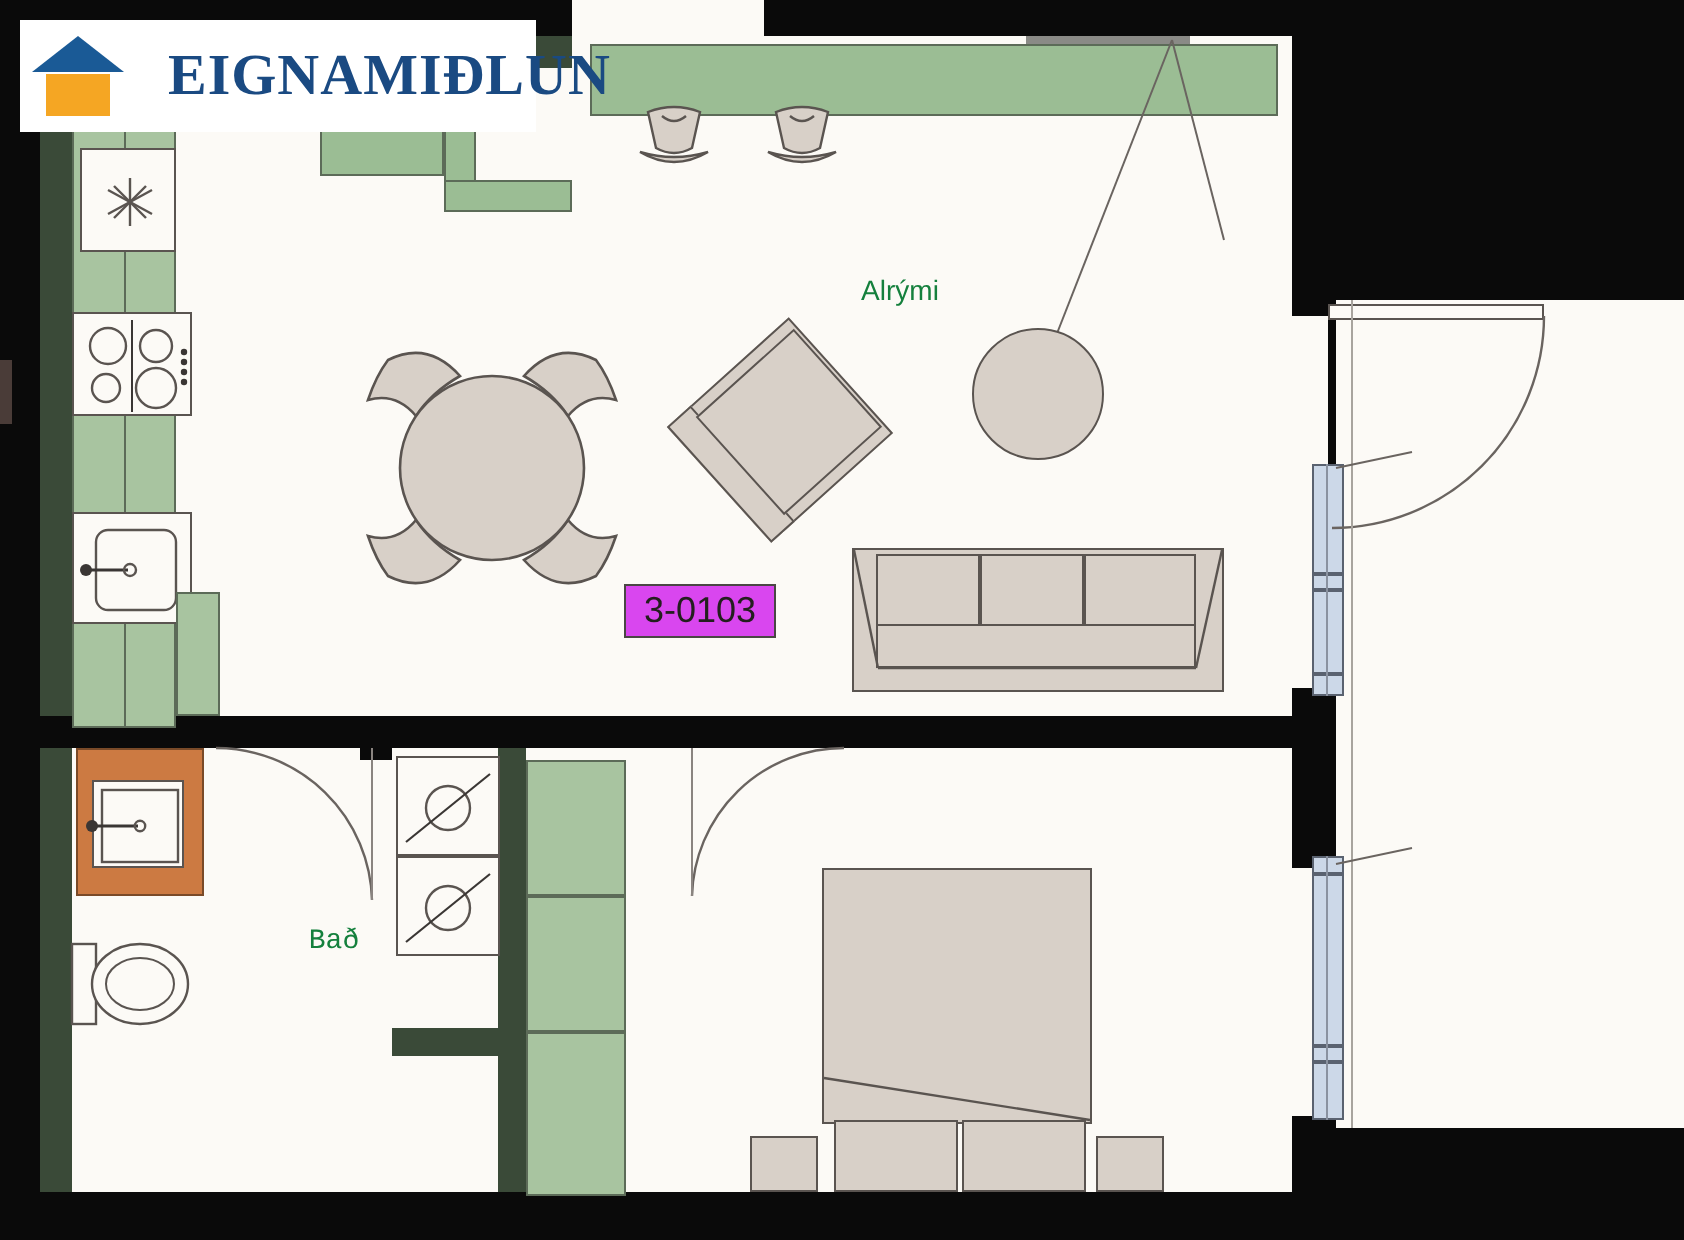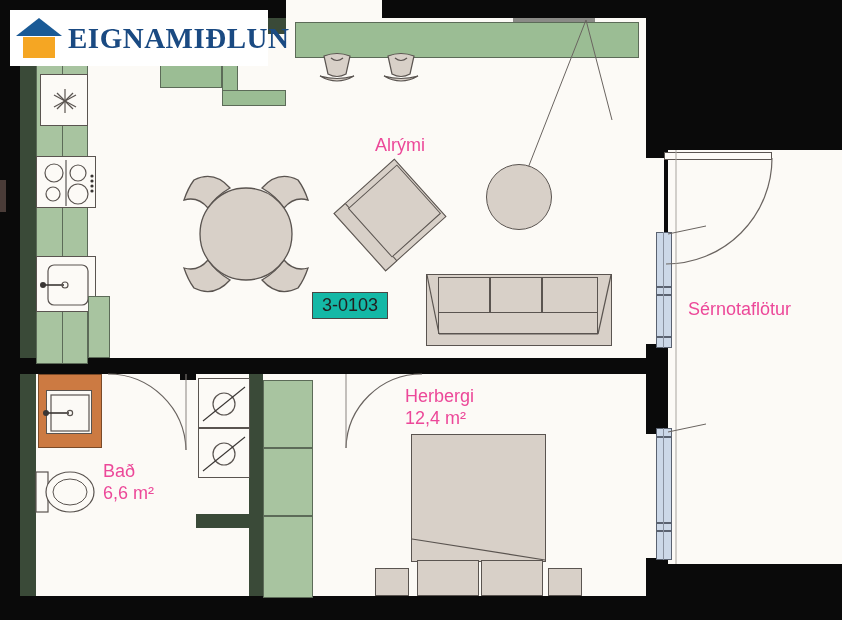--- a/index.html
+++ b/index.html
@@ -23,33 +23,34 @@
     background: #fcfaf6;
   }
 
   
   .wall-black { background: #0a0a0a; }
   .wall-green { background: #3a4a38; }
 
   
   .room-label {
     position: absolute;
-    color: #ec4899;
-    font-size: 18px;
+    text-align: center;
+    color: #15803d;
+    font-size: 14px;
     line-height: 22px;
     white-space: nowrap;
   }
   .room-label .nm { display: block; }
   .room-label .ar { display: block; }
 
   
   .unit-tag {
     position: absolute;
     border: 1.5px solid #4a4644;
-    background: #14b8a6;
+    background: #d946ef;
     color: #231f1e;
     font-size: 18px;
     padding: 2px 9px 3px 9px;
     line-height: 20px;
     white-space: nowrap;
   }
 
   
   .fur {
     position: absolute;
@@ -126,20 +127,21 @@
     background: #f5a623;
   }
   .logo-text {
     color: #1a4a82;
     font-family: "Liberation Serif", serif;
     font-weight: bold;
     font-size: 29px;
     letter-spacing: 0.5px;
     line-height: 1;
     white-space: nowrap;
+    margin-left: 16px;
   }
 </style>
 </head>
 <body>
 
 <div id="plan">
 
   <div class="abs floor" style="left:18px; top:18px; width:646px; height:584px;"></div>
   <div class="abs floor" style="left:668px; top:150px; width:174px; height:414px;"></div>
 
@@ -288,23 +290,22 @@
   </div>
 
   <div class="abs" style="left:36px; top:466px; width:64px; height:58px;">
     <svg width="64" height="58" viewBox="0 0 64 58">
       <rect x="0" y="6" width="12" height="40" fill="#fcfaf6" stroke="#5a5450" stroke-width="1.2"></rect>
       <ellipse cx="34" cy="26" rx="24" ry="20" fill="#fcfaf6" stroke="#5a5450" stroke-width="1.2"></ellipse>
       <ellipse cx="34" cy="26" rx="17" ry="13" fill="none" stroke="#5a5450" stroke-width="1"></ellipse>
     </svg>
   </div>
 
-  <div class="room-label" style="left:103px; top:460px; width:100px;">
+  <div class="room-label" style="left:117px; top:460px; width:100px;font-family:Liberation Mono, monospace;">
     <span class="nm">Bað</span>
-    <span class="ar">6,6 m²</span>
   </div>
 
   <svg class="abs" style="left:108px; top:372px;" width="96" height="80" viewBox="0 0 96 80">
     <path d="M0,2 A78,78 0 0 1 78,78" class="door-arc"></path>
     <line x1="78" y1="78" x2="78" y2="2" stroke="#8a8480" stroke-width="1"></line>
   </svg>
 
   <div class="fur-light" style="left:198px; top:378px; width:52px; height:50px;">
     <svg width="52" height="50" viewBox="0 0 52 50">
       <circle cx="25" cy="25" r="11" class="ln" stroke="#3a3634"></circle>
@@ -320,24 +321,20 @@
 
   <div class="cab" style="left:263px; top:380px; width:50px; height:68px;"></div>
   <div class="cab" style="left:263px; top:448px; width:50px; height:68px;"></div>
   <div class="cab" style="left:263px; top:516px; width:50px; height:82px;"></div>
 
   <svg class="abs" style="left:330px; top:372px;" width="96" height="78" viewBox="0 0 96 78">
     <path d="M92,2 A76,76 0 0 0 16,76" class="door-arc"></path>
     <line x1="16" y1="76" x2="16" y2="2" stroke="#8a8480" stroke-width="1"></line>
   </svg>
 
-  <div class="room-label" style="left:405px; top:385px; width:150px;">
-    <span class="nm">Herbergi</span>
-    <span class="ar">12,4 m²</span>
-  </div>
 
   <div class="fur" style="left:411px; top:434px; width:135px; height:128px;"></div>
   <svg class="abs" style="left:411px; top:434px;" width="135" height="128" viewBox="0 0 135 128">
     <line x1="1" y1="105" x2="134" y2="126" class="ln"></line>
   </svg>
   <div class="fur" style="left:417px; top:560px; width:62px; height:36px;"></div>
   <div class="fur" style="left:481px; top:560px; width:62px; height:36px;"></div>
   <div class="fur" style="left:375px; top:568px; width:34px; height:28px;"></div>
   <div class="fur" style="left:548px; top:568px; width:34px; height:28px;"></div>
 
@@ -365,21 +362,20 @@
     <line x1="2" y1="0" x2="2" y2="414" stroke="#a8a49e" stroke-width="1"></line>
   </svg>
   <svg class="abs" style="left:668px; top:226px;" width="40" height="10" viewBox="0 0 40 10">
     <line x1="0" y1="8" x2="38" y2="0" stroke="#6a6460" stroke-width="1"></line>
   </svg>
   <svg class="abs" style="left:668px; top:424px;" width="40" height="10" viewBox="0 0 40 10">
     <line x1="0" y1="8" x2="38" y2="0" stroke="#6a6460" stroke-width="1"></line>
   </svg>
 
   <div class="room-label" style="left:688px; top:298px; width:140px;">
-    <span class="nm">Sérnotaflötur</span>
   </div>
 
   <div class="abs" style="left:286px; top:0px; width:96px; height:18px; background:#fcfaf6;"></div>
 
   <div class="abs" style="left:0px; top:180px; width:6px; height:32px; background:#4a3c38;"></div>
 
   <div class="logo-box" style="left:10px; top:10px; width:258px; height:56px;">
     <div class="logo-mark">
       <div class="logo-roof"></div>
       <div class="logo-sq"></div>

